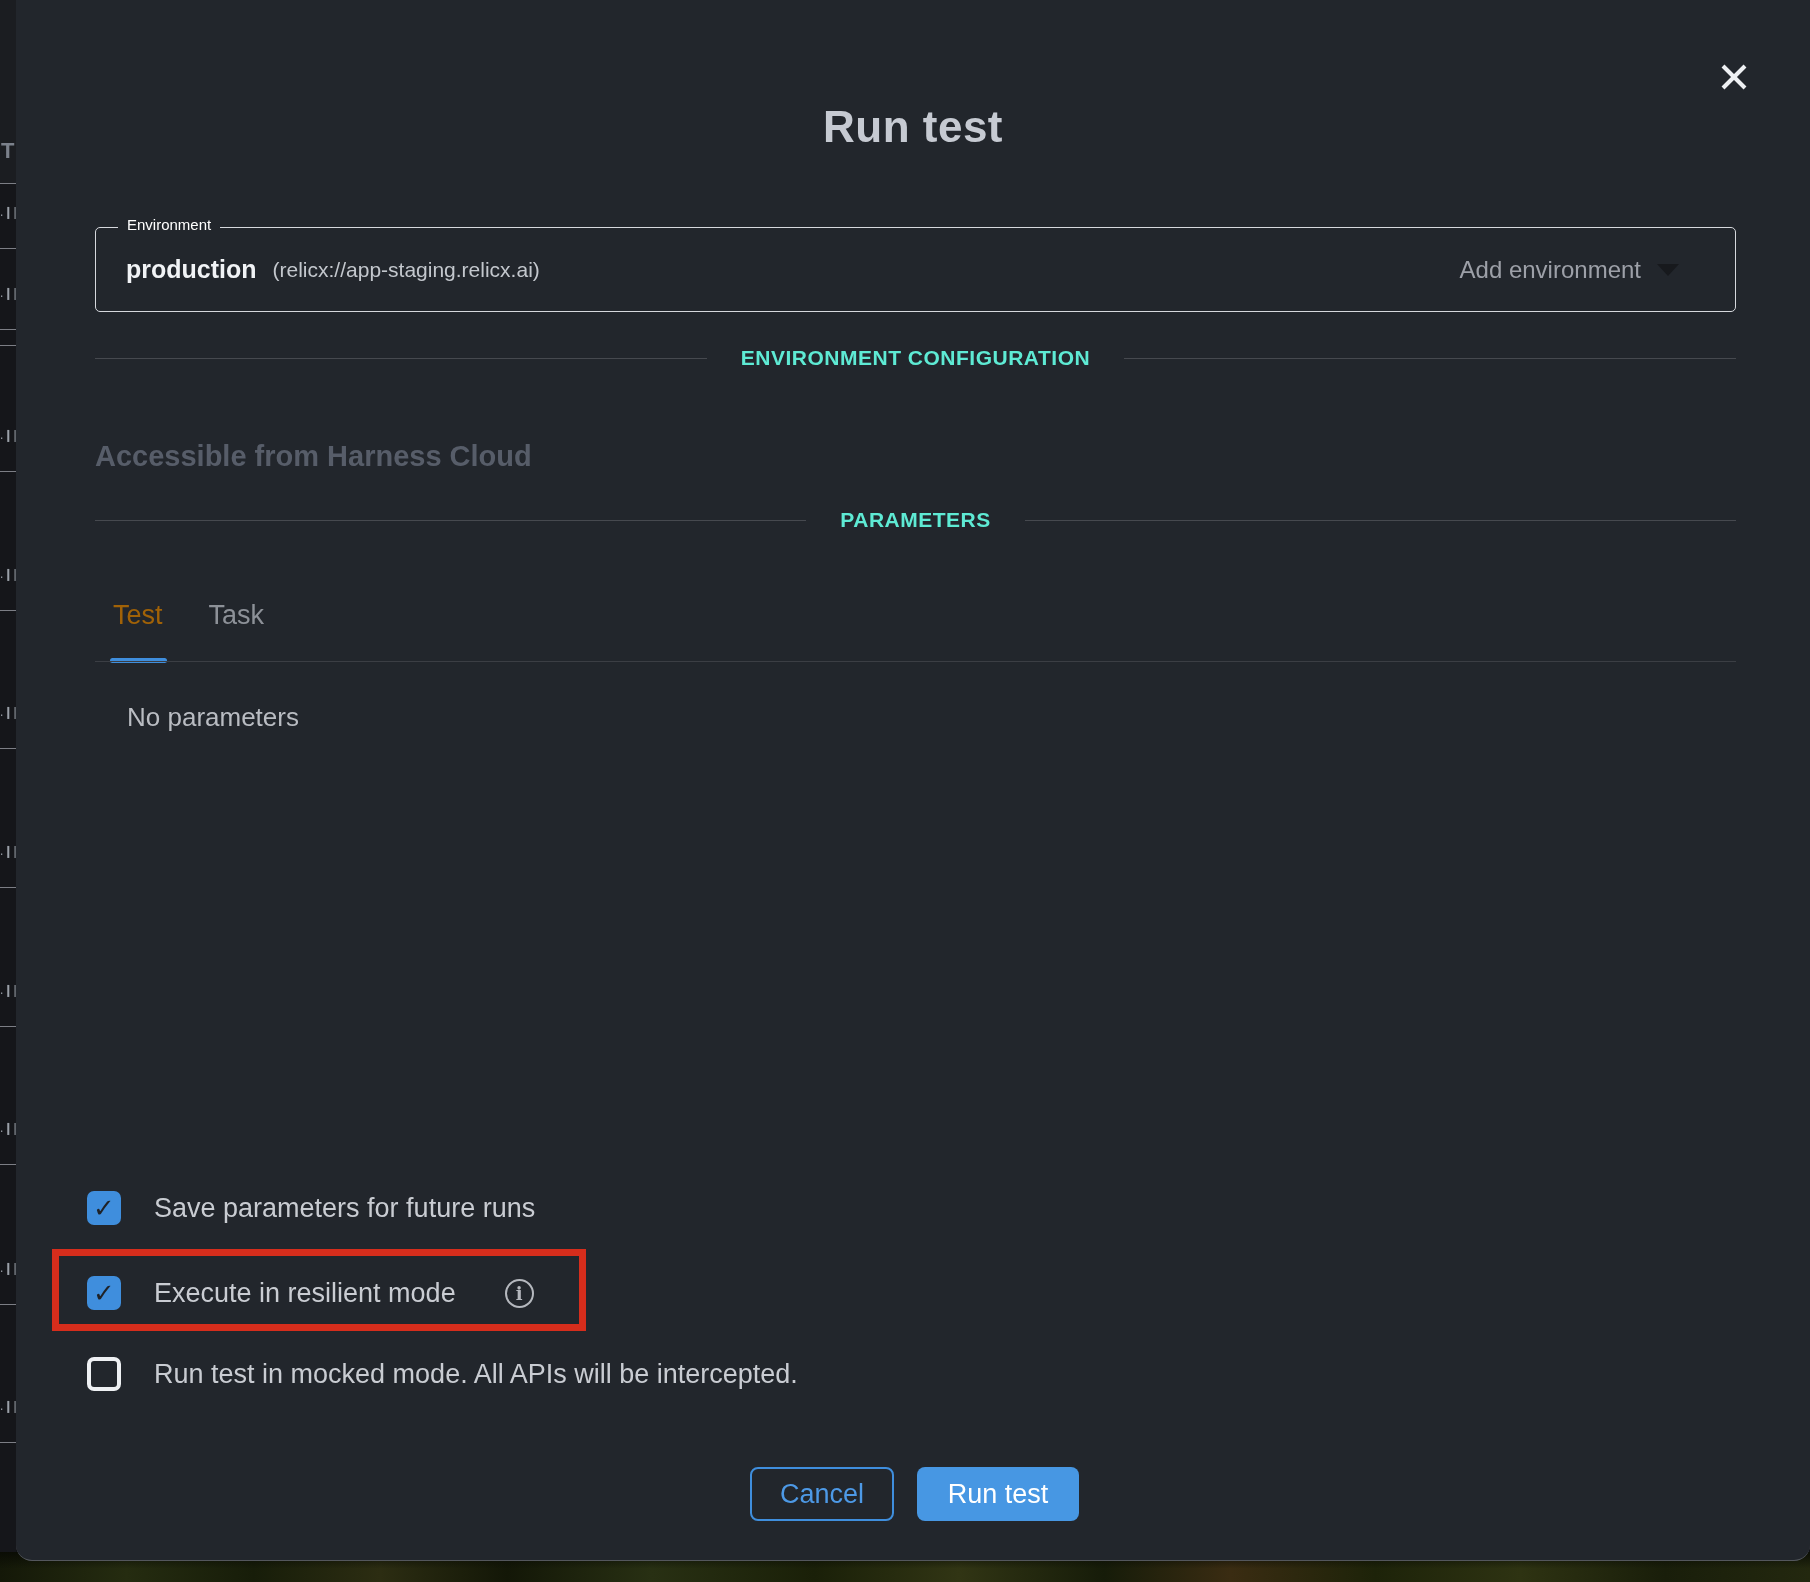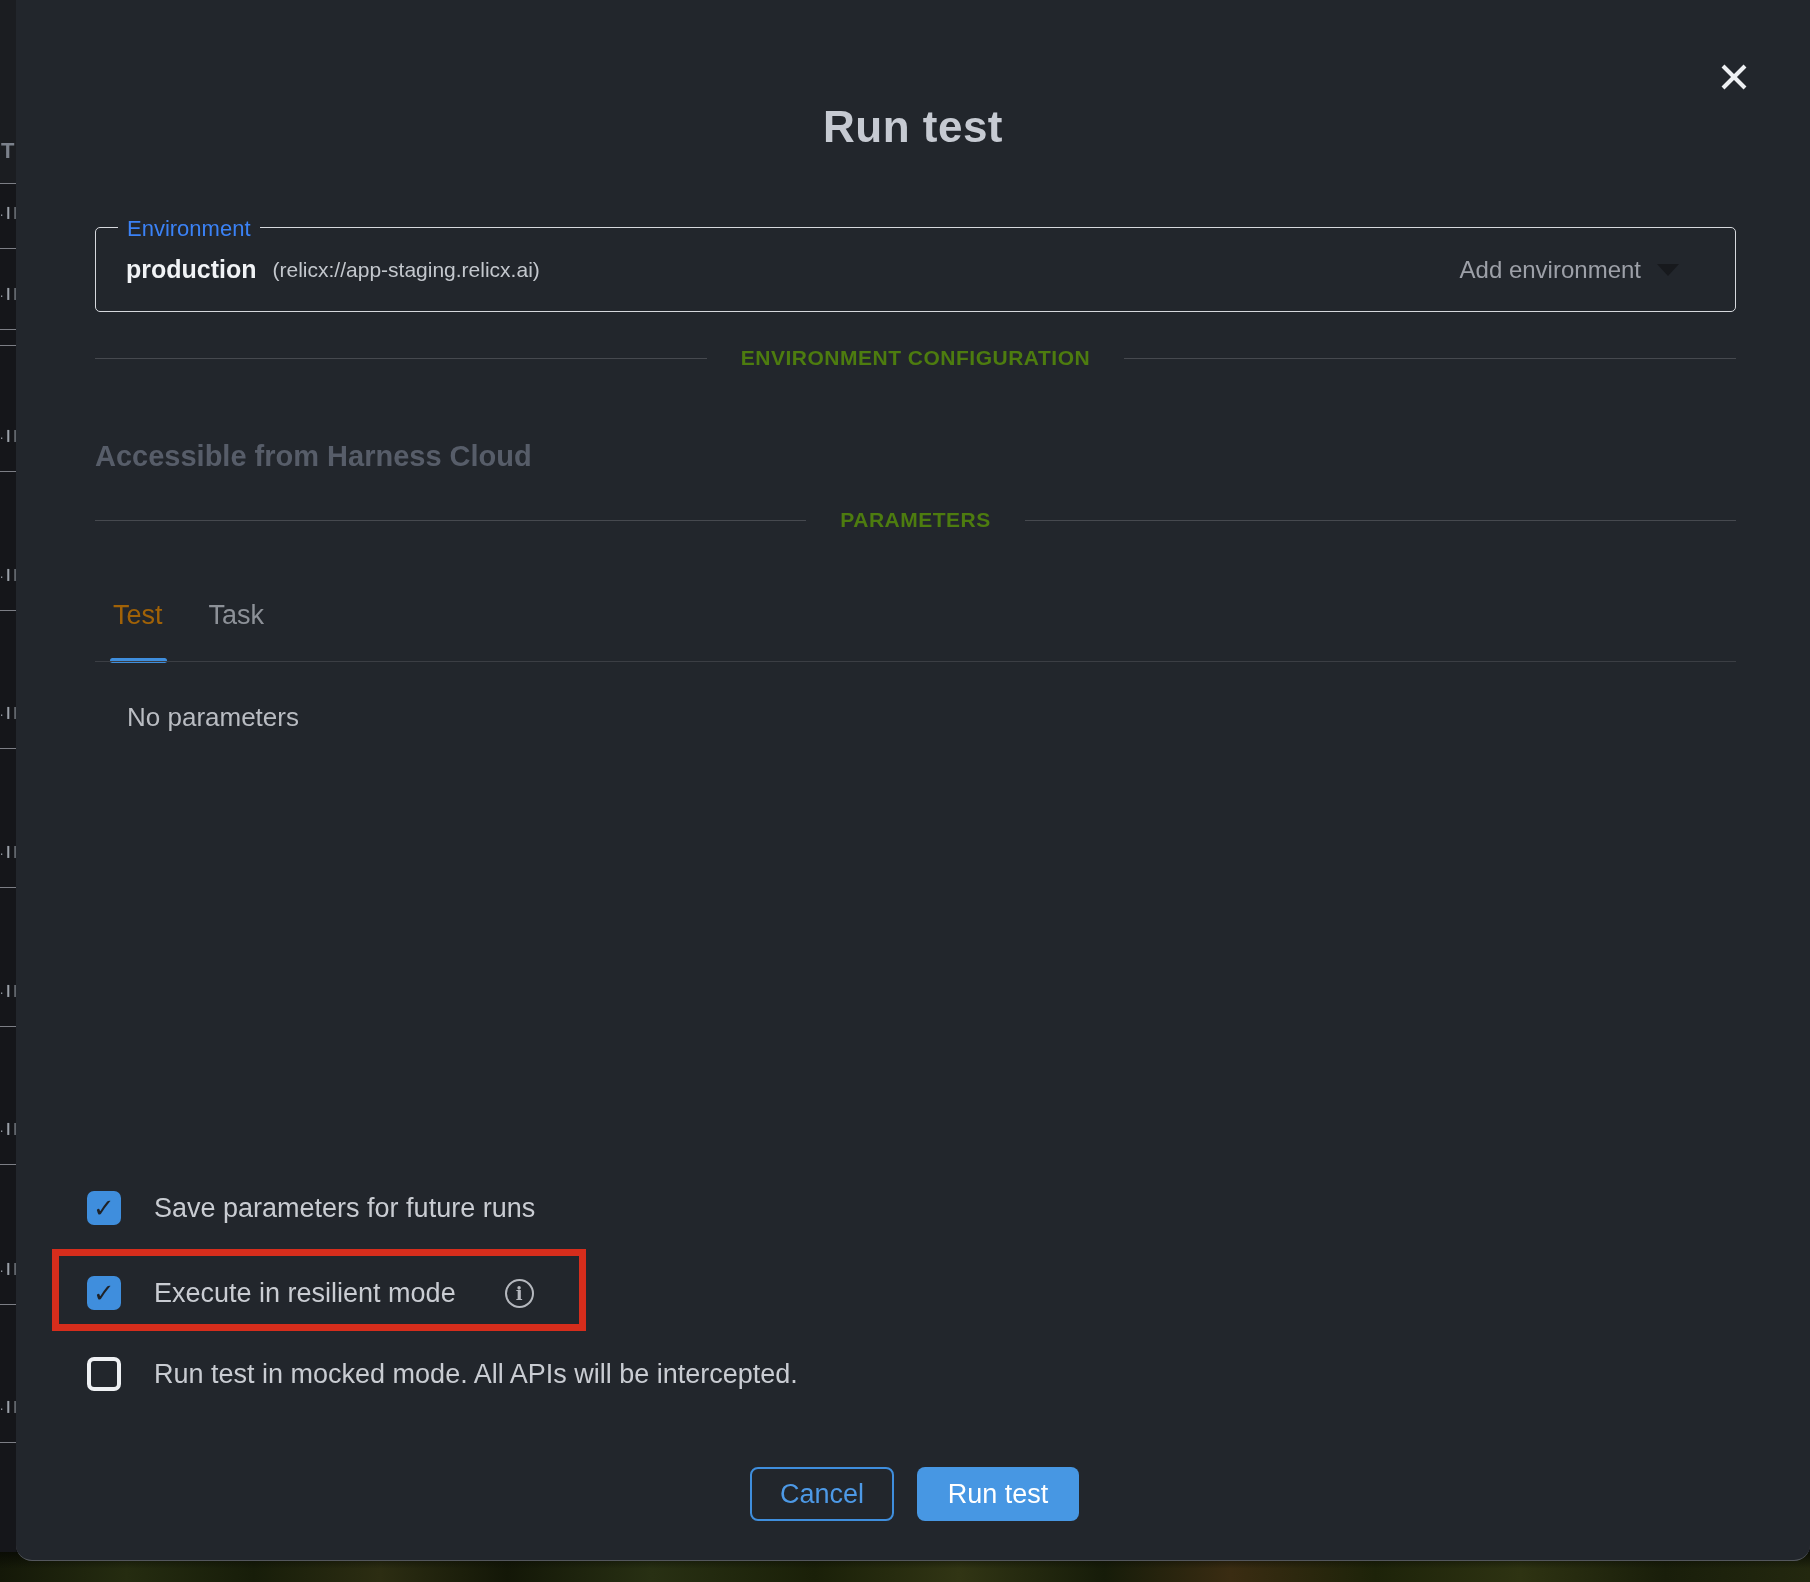--- a/index.html
+++ b/index.html
@@ -34,32 +34,32 @@
   .close-btn{position:absolute;left:1714px;top:57px;width:40px;height:40px;background:transparent;border:none;padding:0;cursor:pointer;}
   .close-btn svg{display:block;}
 
   .modal-title{position:absolute;left:16px;top:102px;width:1794px;margin:0;text-align:center;
     font-size:44px;font-weight:700;color:#c6cad2;letter-spacing:.5px;}
 
   
   .env-box{position:absolute;left:95px;top:227px;width:1641px;height:85px;border:1.5px solid #d6d8dd;border-radius:5px;
     display:flex;align-items:center;padding:0 30px;box-sizing:border-box;cursor:pointer;}
   .env-legend{position:absolute;top:-12px;left:22px;padding:0 9px;background:var(--modal-background);
-    font-size:22px;color:#3b82f6;}
+    font-size:15px;color:#ffffff;}
   .env-name{font-size:25px;font-weight:700;color:#f1f3f6;}
   .env-url{font-size:21px;color:#c3c7cd;margin-left:16px;}
   .env-spacer{flex:1;}
   .add-env-label{font-size:24px;color:#9da0a8;margin-left:20px;}
   .caret-down{width:0;height:0;margin-left:16px;margin-right:26px;
     border-left:11px solid transparent;border-right:11px solid transparent;border-top:12px solid #17191d;}
 
   
   .section-header{position:absolute;left:95px;width:1641px;display:flex;align-items:center;gap:34px;}
   .section-header .rule{flex:1;height:1px;background:#46494f;}
-  .section-header .label{font-size:21px;font-weight:700;color:#4d7c0f;letter-spacing:.5px;white-space:nowrap;}
+  .section-header .label{font-size:21px;font-weight:700;color:#5eead4;letter-spacing:.5px;white-space:nowrap;}
   .sh-env{top:346px;}
   .sh-params{top:508px;}
 
   .accessible-note{position:absolute;left:95px;top:440px;font-size:29px;font-weight:700;color:#575d69;}
 
   
   .tabs{position:absolute;left:113px;top:600px;display:flex;gap:46px;}
   .tab{font-size:27px;background:none;border:none;padding:0;cursor:pointer;color:#8d9198;font-family:inherit;}
   .tab.active{color:#a16207;font-weight:500;}
   .tab-underline{position:absolute;left:110px;top:658px;width:57px;height:5px;background:var(--accent-blue);border-radius:3px;}

